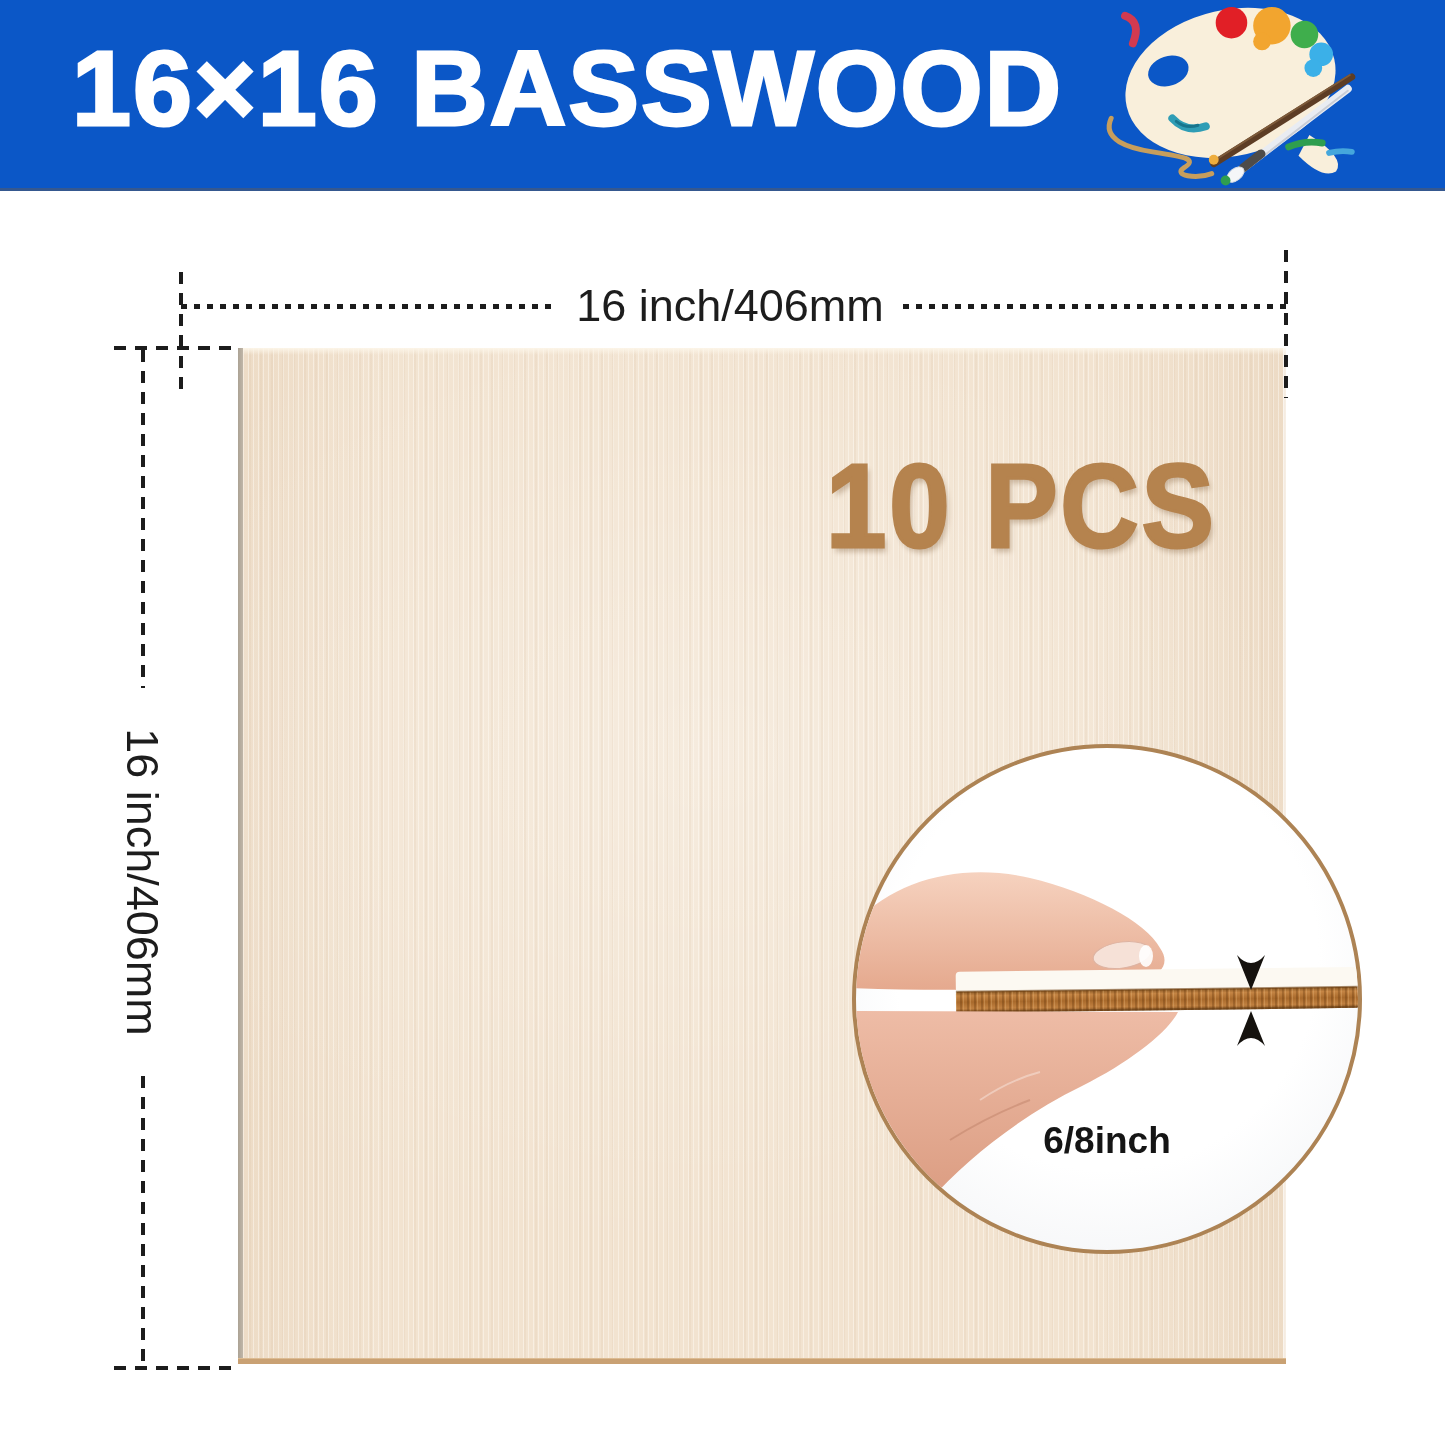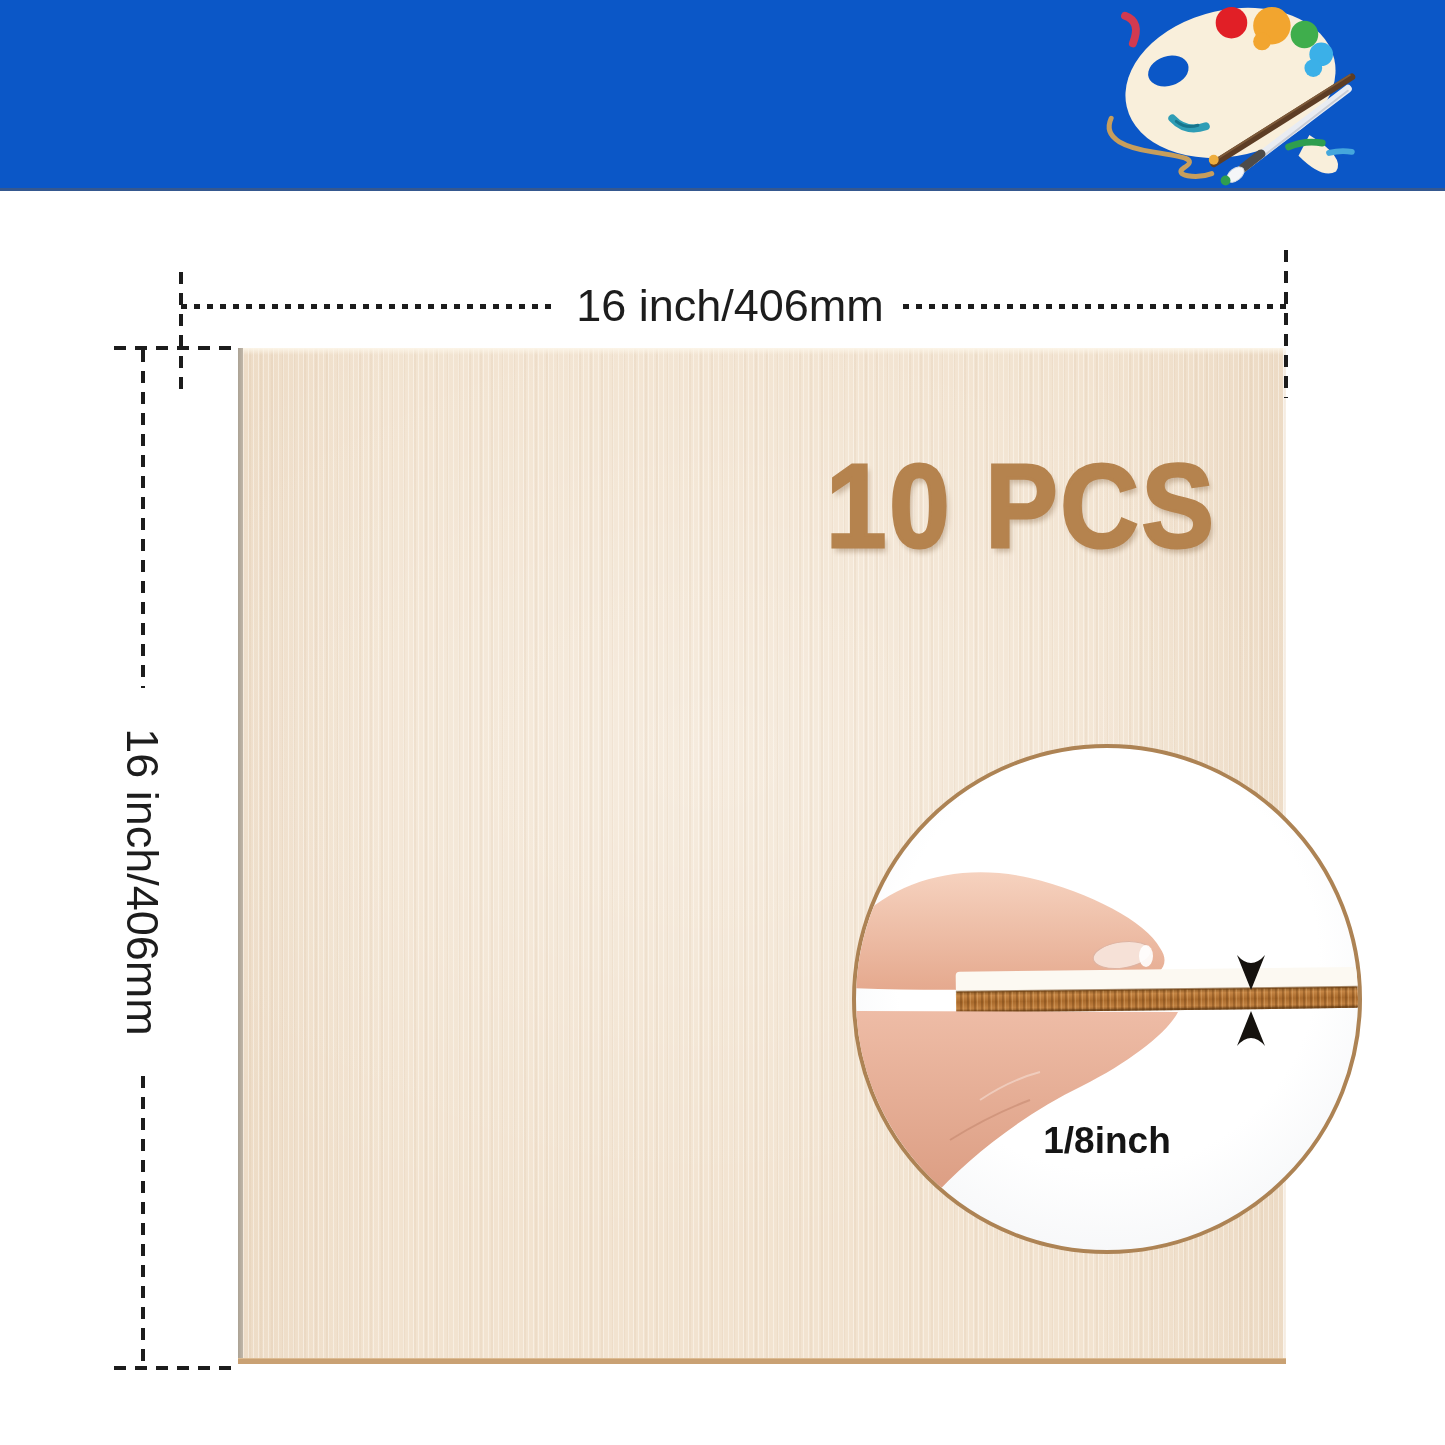--- a/index.html
+++ b/index.html
@@ -75,20 +75,21 @@
   }
   .thick-label.l1{top:372px;}
   .thick-label.l2{top:413px;}
 </style>
 </head>
 <body>
 
 <div class="canvas">
 
   <div class="banner">
+    <div class="banner-title">16×16 BASSWOOD</div>
 
     <svg class="palette-svg" viewBox="0 0 360 215" aria-hidden="true">
 
       <path d="M 38 14 Q 55 20 46 42" stroke="#d23a50" stroke-width="8" fill="none" stroke-linecap="round"></path>
 
       <path d="M 24 118 C 14 140 42 148 66 152 C 98 157 112 159 98 168 C 86 176 110 180 126 174" stroke="#c79e5c" stroke-width="5" fill="none" stroke-linecap="round"></path>
 
       <g transform="rotate(-13 145 82)">
         <ellipse cx="145" cy="82" rx="108" ry="74" fill="#f9efdb"></ellipse>
       </g>
@@ -185,16 +186,16 @@
       <g>
         <path d="M 850 1011 L 1178 1012 C 1168 1032 1130 1062 1082 1086 C 1020 1116 966 1160 930 1200 C 910 1222 890 1240 868 1248 L 850 1250 Z" fill="url(#skin2)"></path>
         <path d="M 980 1100 Q 1010 1080 1040 1072" stroke="rgba(255,255,255,0.35)" stroke-width="2" fill="none"></path>
         <path d="M 950 1140 Q 990 1115 1030 1100" stroke="rgba(182,120,95,0.4)" stroke-width="2" fill="none"></path>
       </g>
 
       <path d="M 1237 955 Q 1251 971 1265 955 L 1251 990 Z" fill="#15120e"></path>
       <path d="M 1237 1046 Q 1251 1030 1265 1046 L 1251 1011 Z" fill="#15120e"></path>
     </svg>
 
-    <div class="thick-label l1">1/8inch</div>
+    <div class="thick-label l1">6/8inch</div>
   </div>
 
 </div>
 
 </body></html>

